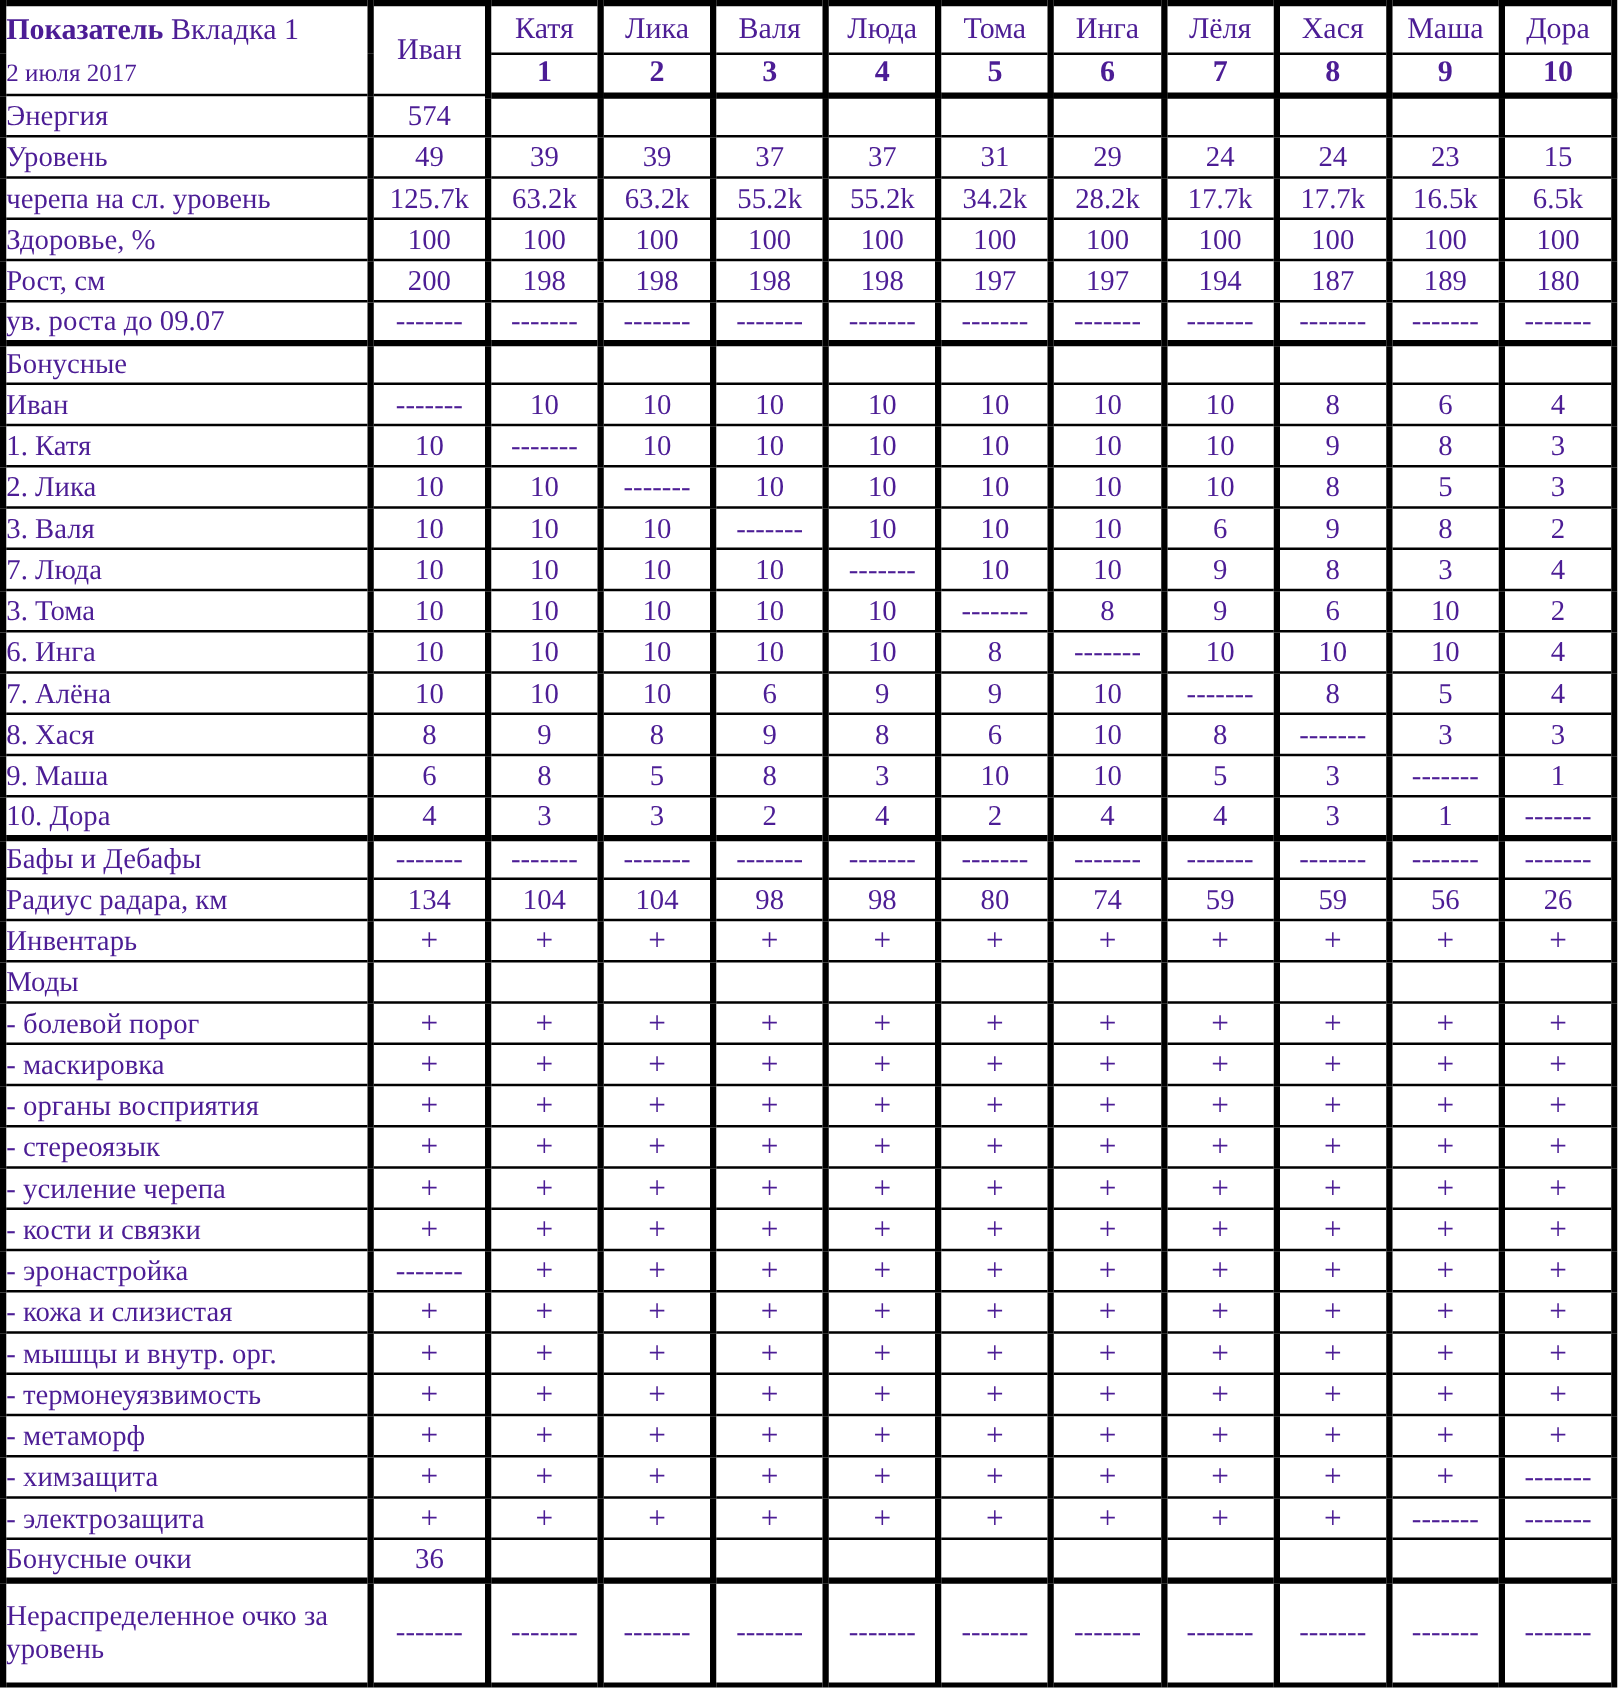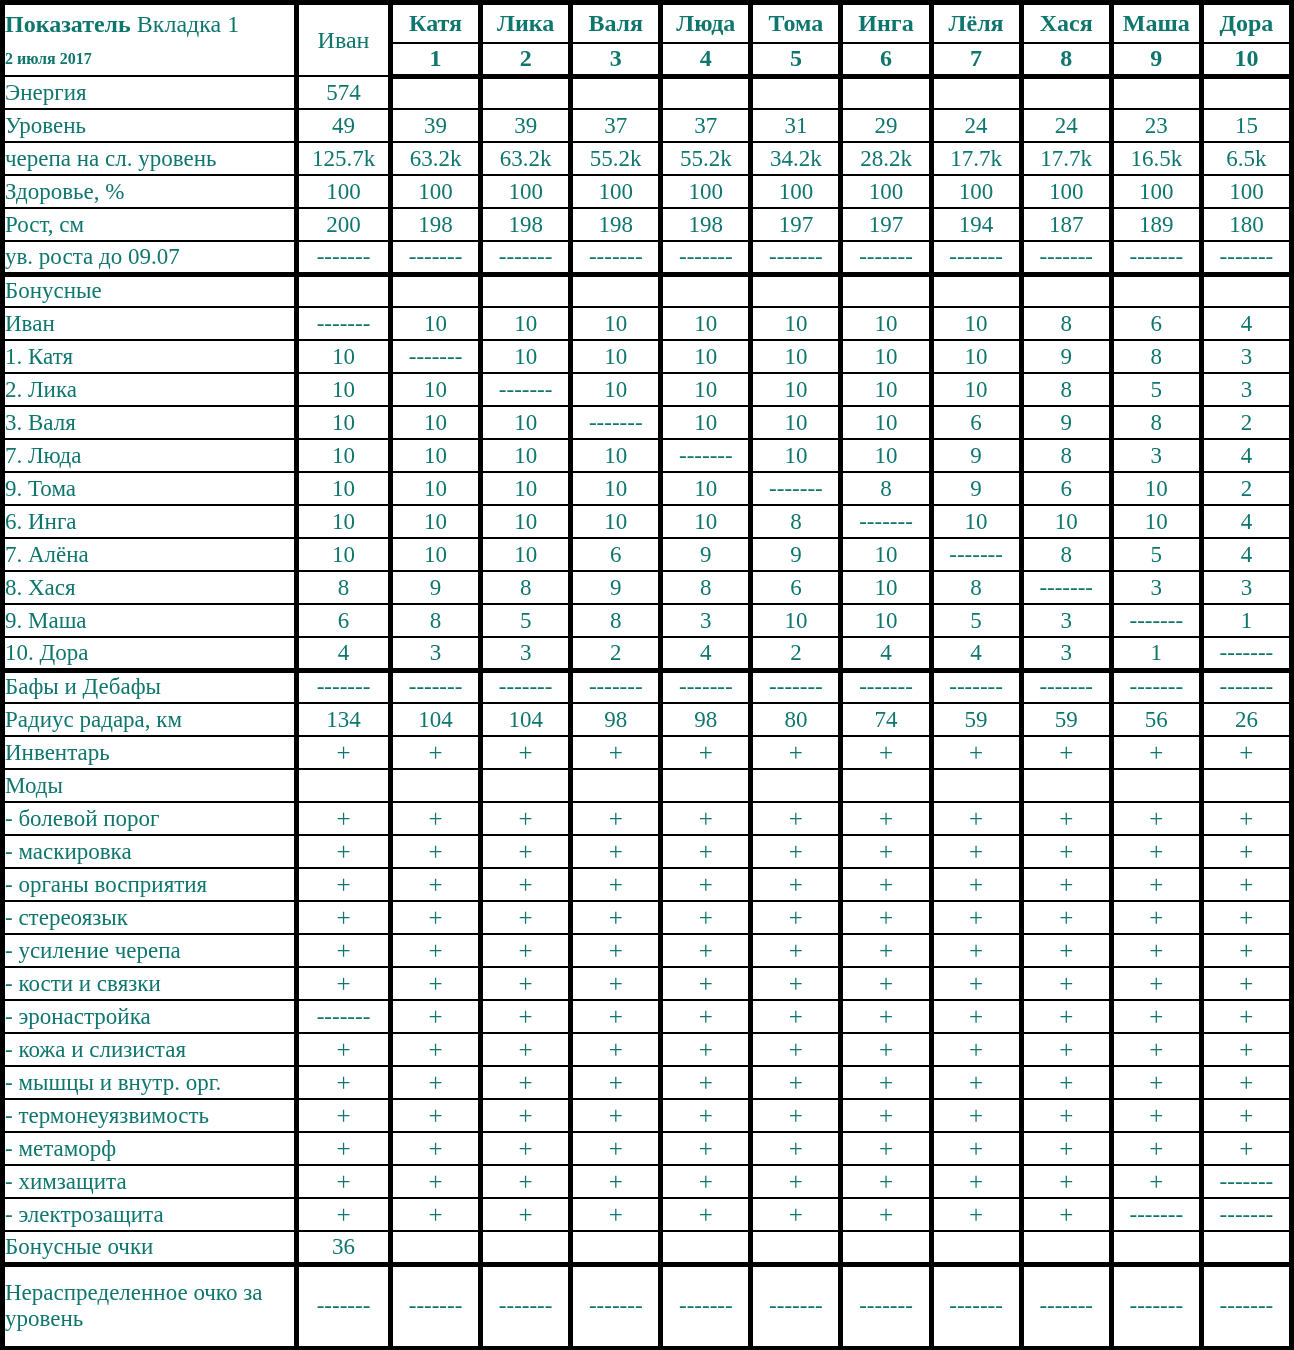--- a/index.html
+++ b/index.html
@@ -11,58 +11,58 @@
     width: 1294px;
     height: 1350px;
     background: #ffffff;
     box-sizing: border-box;
   }
   table.grid {
     border-collapse: collapse;
     table-layout: fixed;
     width: 1294px;
     font-family: "Liberation Serif", "DejaVu Serif", serif;
-    color: #0f766e;
+    color: #4c1d95;
     border: 5px solid #000000;
   }
   table.grid th, table.grid td {
     border: 2px solid #000000;
     border-left-width: 5px;
     border-right-width: 5px;
     padding: 0;
     overflow: hidden;
     vertical-align: middle;
     font-weight: normal;
     box-sizing: border-box;
   }
   
   tr.h-names { height: 40px; }
   tr.h-nums  { height: 33px; }
   tr.h-names th.name, th.name-merged {
-    font-weight: bold;
+    font-weight: normal;
     font-size: 24px;
     text-align: center;
     white-space: nowrap;
   }
   tr.h-nums th.num {
     font-weight: bold;
     font-size: 24px;
     text-align: center;
     border-bottom-width: 5px;
   }
   th.name-merged { border-bottom-width: 5px; }
   th.corner {
     text-align: left;
     padding: 1px 4px 0 8px;
     border-bottom-width: 5px;
     vertical-align: top;
   }
   th.corner .line1 { font-size: 24px; line-height: 38px; white-space: nowrap; }
   th.corner .line1 b { font-weight: bold; }
-  th.corner .line2 { font-size: 16px; line-height: 32px; font-weight: bold; white-space: nowrap; }
+  th.corner .line2 { font-size: 20px; line-height: 32px; font-weight: normal; white-space: nowrap; }
   
   tbody tr { height: 33px; }
   tbody tr.tall { height: 84px; }
   tbody tr.section > th, tbody tr.section > td { border-top-width: 5px; }
   th.rowlabel {
     text-align: left;
     font-size: 23px;
     padding: 0 4px 0 8px;
     line-height: 26px;
     white-space: normal;
@@ -291,21 +291,21 @@
           <td class="cell">10</td>
           <td class="cell dash">-------</td>
           <td class="cell">10</td>
           <td class="cell">10</td>
           <td class="cell">9</td>
           <td class="cell">8</td>
           <td class="cell">3</td>
           <td class="cell">4</td>
         </tr>
         <tr class="">
-          <th class="rowlabel">9. Тома</th>
+          <th class="rowlabel">3. Тома</th>
           <td class="cell">10</td>
           <td class="cell">10</td>
           <td class="cell">10</td>
           <td class="cell">10</td>
           <td class="cell">10</td>
           <td class="cell dash">-------</td>
           <td class="cell">8</td>
           <td class="cell">9</td>
           <td class="cell">6</td>
           <td class="cell">10</td>

